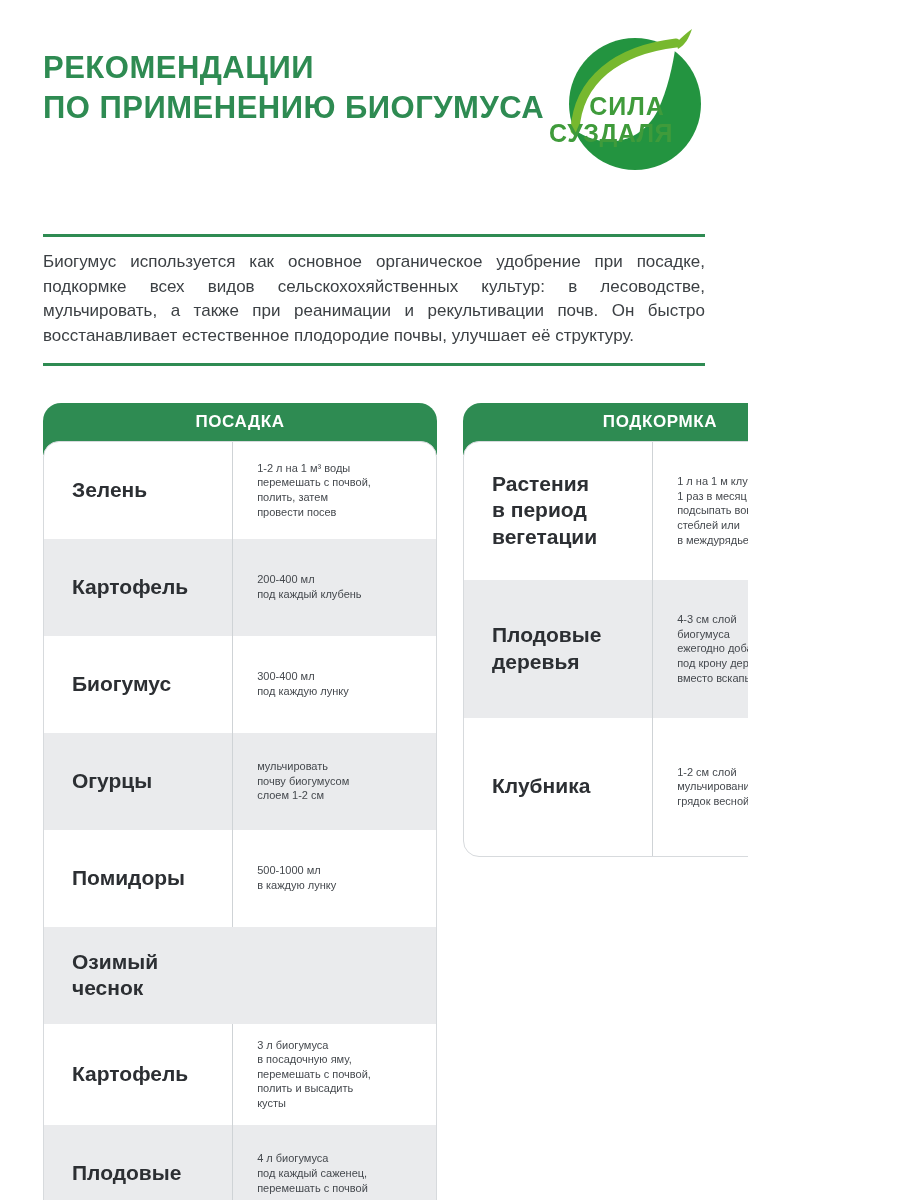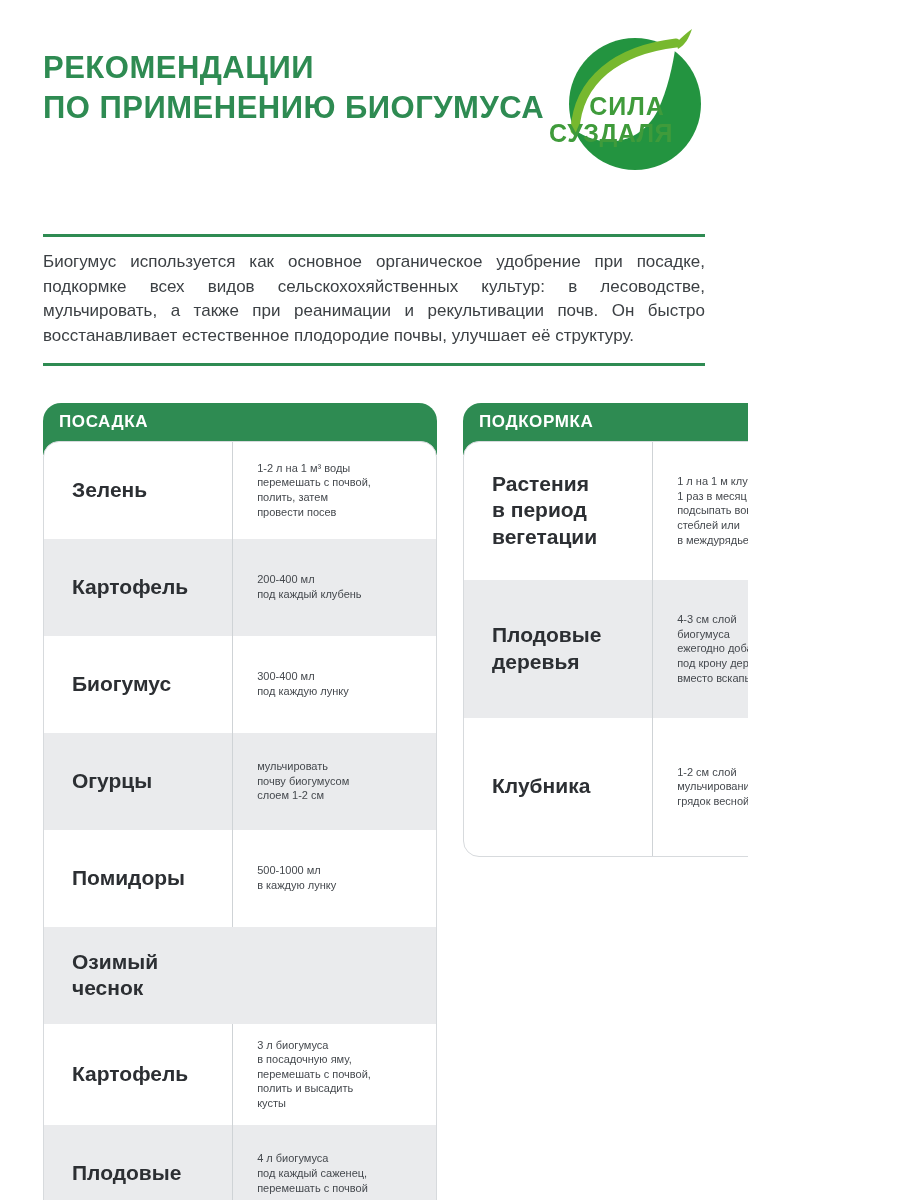--- a/index.html
+++ b/index.html
@@ -44,22 +44,22 @@
   
   .tables{display:flex;gap:26px;margin-top:37px;align-items:flex-start;}
   .col-left{width:394px;flex:0 0 auto;}
   .col-right{width:394px;flex:0 0 auto;}
   .card{width:100%;}
   .card + .card{margin-top:43px;}
   .card-header{
     background:var(--green);
     border-radius:18px 18px 0 0;
     color:#fff;font-weight:bold;font-size:17px;
-    text-align:left;letter-spacing:0.6px;
-    padding:9px 16px 23px;
+    text-align:center;letter-spacing:0.6px;
+    padding:9px 8px 23px;
   }
   .card-body{
     position:relative;
     margin-top:-14px;
     background:#fff;
     border:1px solid var(--border);
     border-radius:16px;
     overflow:hidden;
   }
   .row{display:flex;align-items:center;}

